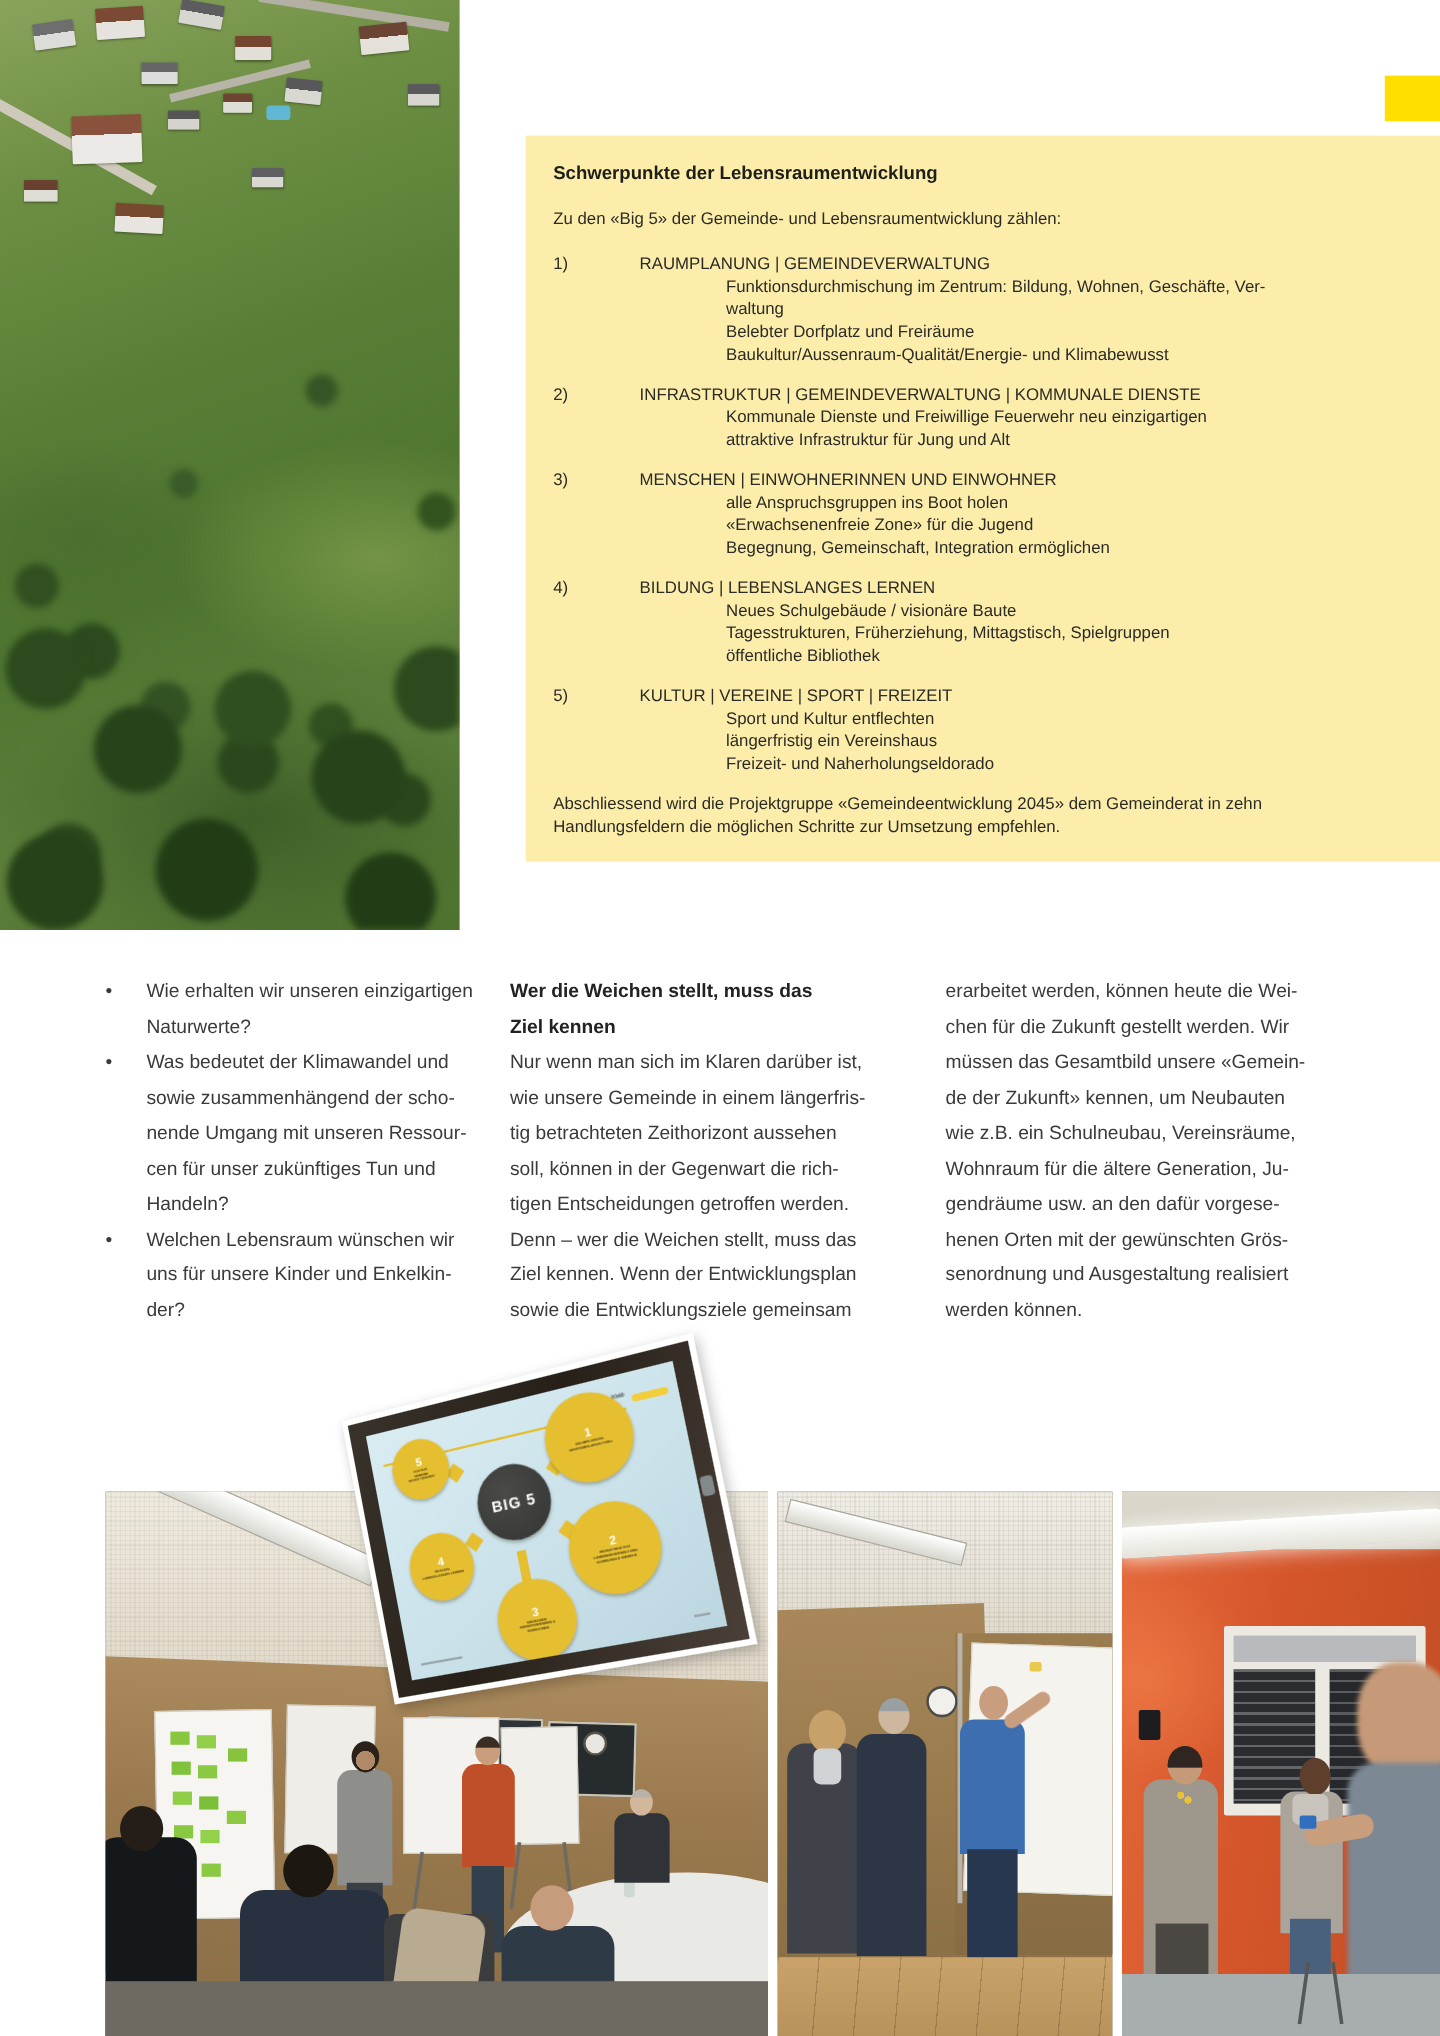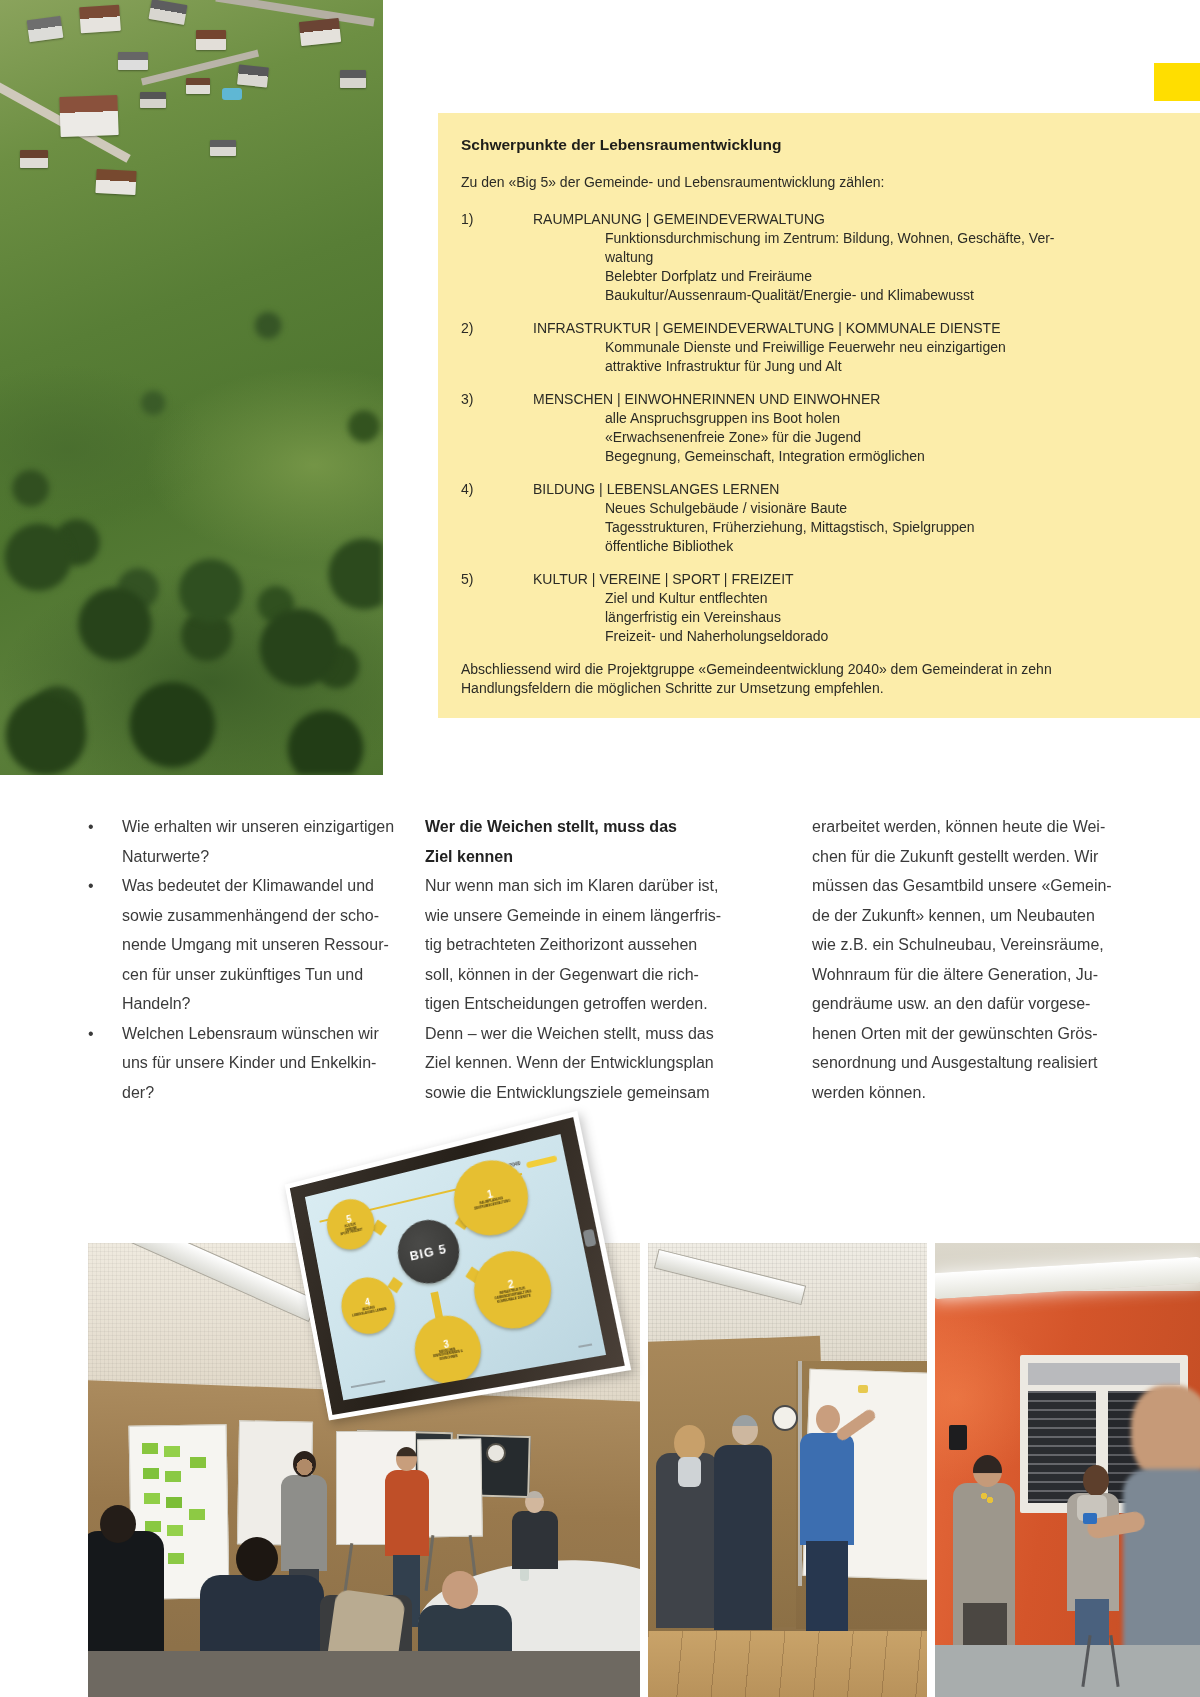--- a/index.html
+++ b/index.html
@@ -136,26 +136,26 @@
     <div class="item">
       <span class="inum">4)</span>
       <span class="ititle">BILDUNG | LEBENSLANGES LERNEN</span>
       <div class="pre">Neues Schulgebäude / visionäre Baute
 Tagesstrukturen, Früherziehung, Mittagstisch, Spielgruppen
 öffentliche Bibliothek</div>
     </div>
     <div class="item">
       <span class="inum">5)</span>
       <span class="ititle">KULTUR | VEREINE | SPORT | FREIZEIT</span>
-      <div class="pre">Ziel und Kultur entflechten
+      <div class="pre">Sport und Kultur entflechten
 längerfristig ein Vereinshaus
 Freizeit- und Naherholungseldorado</div>
     </div>
 
-    <p class="ib-close pre">Abschliessend wird die Projektgruppe «Gemeindeentwicklung 2040» dem Gemeinderat in zehn
+    <p class="ib-close pre">Abschliessend wird die Projektgruppe «Gemeindeentwicklung 2045» dem Gemeinderat in zehn
 Handlungsfeldern die möglichen Schritte zur Umsetzung empfehlen.</p>
   </div>
 
   <div class="a col" style="left:85px;width:335px;">
     <div class="bitem pre">Wie erhalten wir unseren einzigartigen
 Naturwerte?</div>
     <div class="bitem pre">Was bedeutet der Klimawandel und
 sowie zusammenhängend der scho-
 nende Umgang mit unseren Ressour-
 cen für unser zukünftiges Tun und
@@ -169,21 +169,21 @@
 Ziel kennen</h3>
     <div class="pre">Nur wenn man sich im Klaren darüber ist,
 wie unsere Gemeinde in einem längerfris-
 tig betrachteten Zeithorizont aussehen
 soll, können in der Gegenwart die rich-
 tigen Entscheidungen getroffen werden.
 Denn – wer die Weichen stellt, muss das
 Ziel kennen. Wenn der Entwicklungsplan
 sowie die Entwicklungsziele gemeinsam</div>
   </div>
-  <div class="a col" style="left:812px;width:330px;">
+  <div class="a col" style="left:788px;width:330px;">
     <div class="pre">erarbeitet werden, können heute die Wei-
 chen für die Zukunft gestellt werden. Wir
 müssen das Gesamtbild unsere «Gemein-
 de der Zukunft» kennen, um Neubauten
 wie z.B. ein Schulneubau, Vereinsräume,
 Wohnraum für die ältere Generation, Ju-
 gendräume usw. an den dafür vorgese-
 henen Orten mit der gewünschten Grös-
 senordnung und Ausgestaltung realisiert
 werden können.</div>

